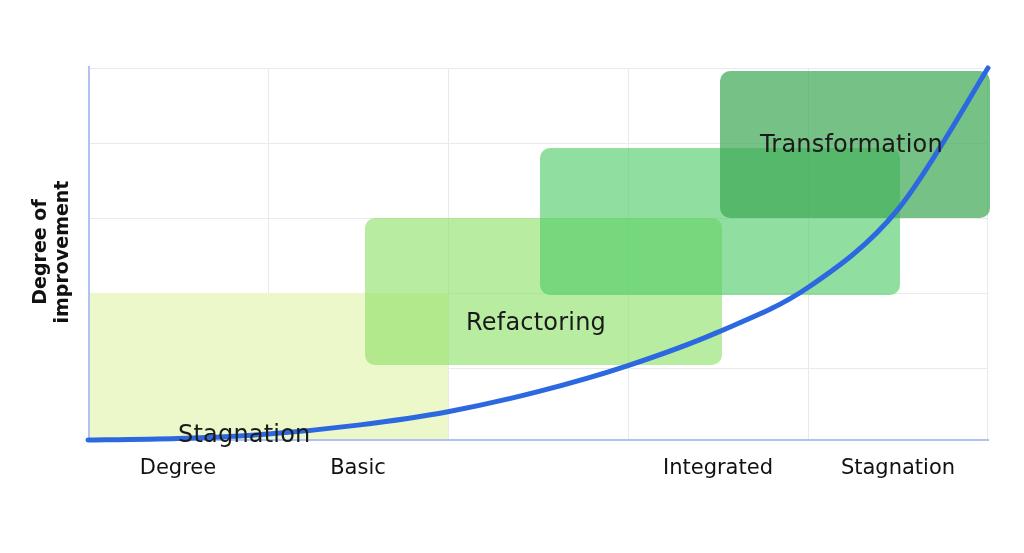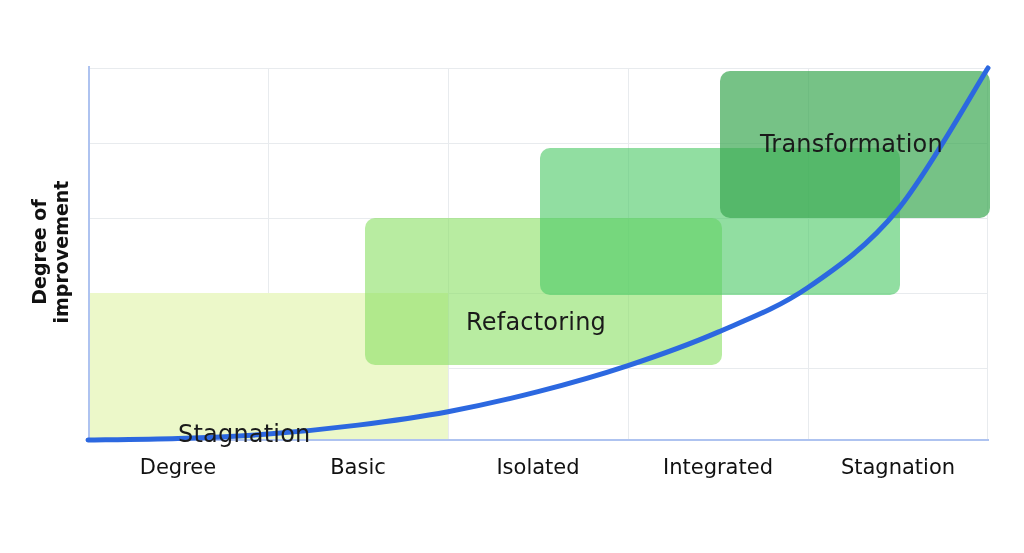--- a/index.html
+++ b/index.html
@@ -146,17 +146,16 @@
   <svg class="curve-svg" viewBox="0 0 1024 553">
     <path id="curve-path" fill="none" stroke="#2c68e0" stroke-width="5" stroke-linecap="round" stroke-linejoin="round" d="M 88.00 440.00 C 103.00 439.75, 148.00 439.50, 178.00 438.51 C 208.00 437.52, 238.00 436.28, 268.00 434.05 C 298.00 431.82, 328.00 428.84, 358.00 425.12 C 388.00 421.40, 418.00 417.31, 448.00 411.73 C 478.00 406.15, 508.00 399.33, 538.00 391.64 C 568.00 383.95, 598.00 375.52, 628.00 365.60 C 658.00 355.68, 688.00 345.14, 718.00 332.12 C 748.00 319.10, 778.00 307.94, 808.00 287.48 C 838.00 267.02, 868.00 245.94, 898.00 209.36 C 928.00 172.78, 973.00 91.56, 988.00 68.00"></path>
   </svg>
 
   <div class="band-label" style="left:178px; top:388px;margin-top:32px;">Stagnation</div>
   <div class="band-label" style="left:466px; top:308px;">Refactoring</div>
   <div class="band-label" style="left:760px; top:130px;">Transformation</div>
 
   <div class="xtick" style="left:88px;  width:180px;">Degree</div>
   <div class="xtick" style="left:268px; width:180px;">Basic</div>
-  <div class="xtick" style="left:448px; width:180px;">Isolated</div>
   <div class="xtick" style="left:628px; width:180px;">Integrated</div>
   <div class="xtick" style="left:808px; width:180px;">Stagnation</div>
 
 </div>
 
 </body></html>

